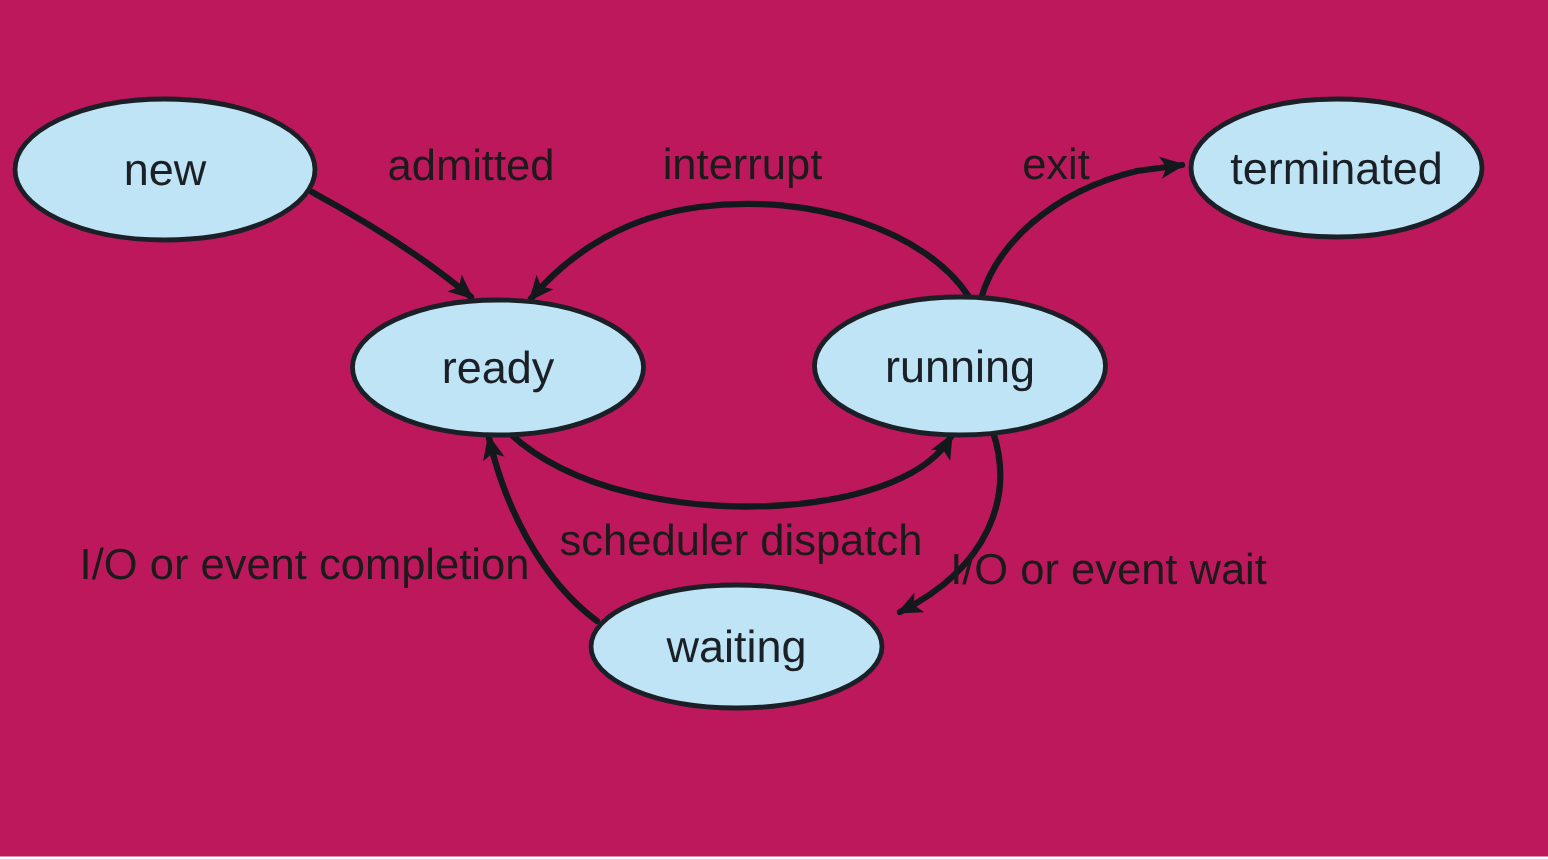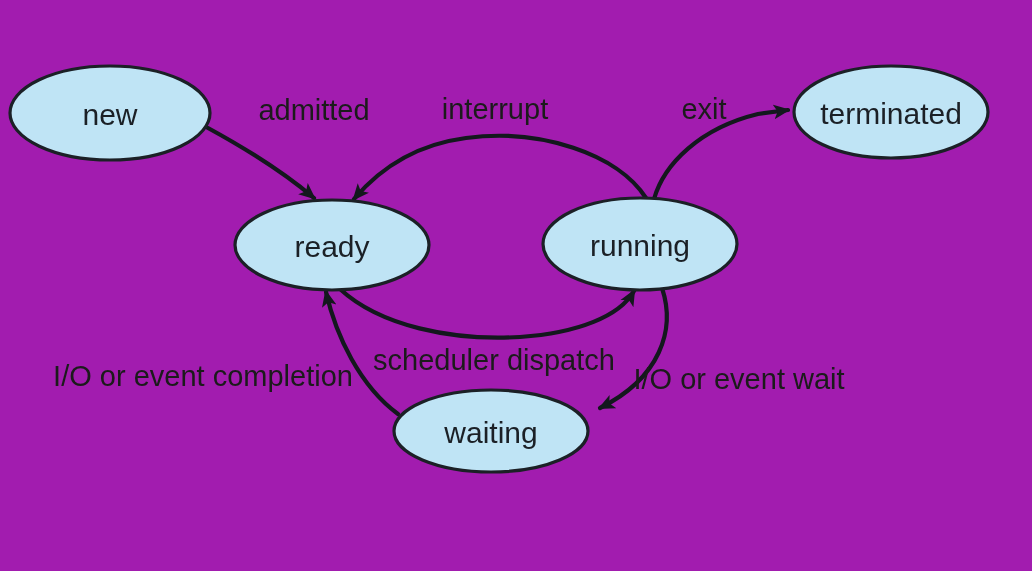--- a/index.html
+++ b/index.html
@@ -11,21 +11,21 @@
   body {
     width: 1032px;
     height: 573px;
     overflow: hidden;
     font-family: "Liberation Sans", sans-serif;
   }
   #canvas-root {
     position: relative;
     width: 1032px;
     height: 571px;
-    background: #a21caf;
+    background: #be185d;
   }
   #diagram-svg {
     position: absolute;
     top: 0;
     left: 0;
     width: 1032px;
     height: 573px;
     display: block;
   }
   .state-ellipse {

